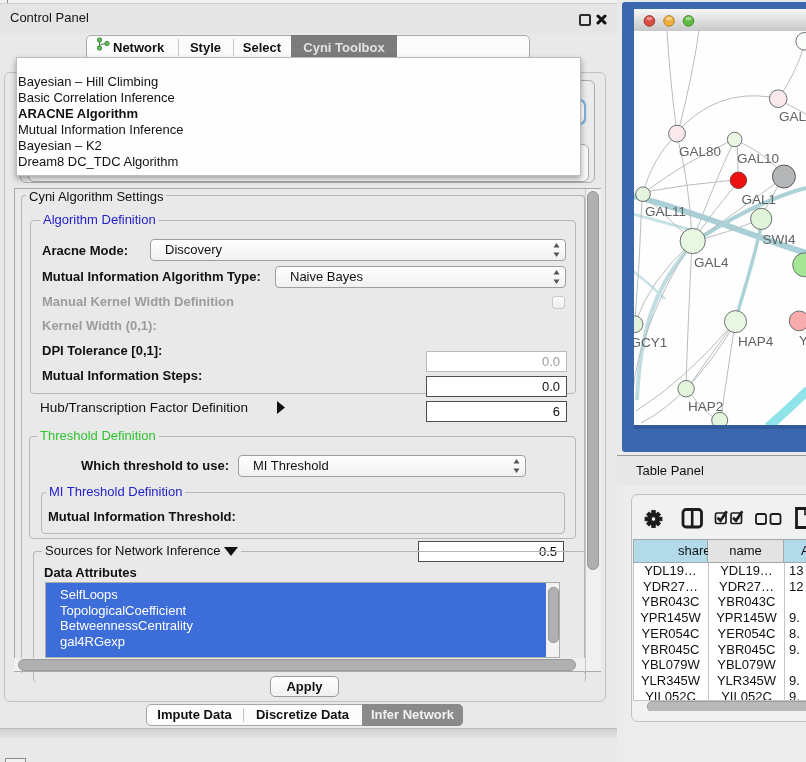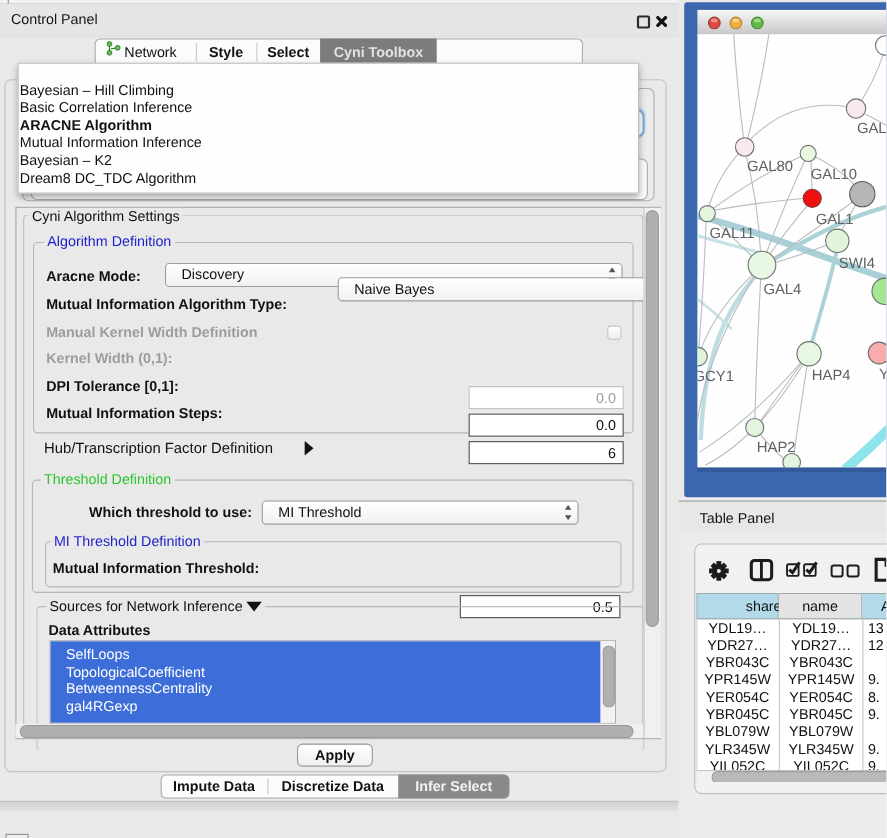--- a/index.html
+++ b/index.html
@@ -34,21 +34,21 @@
 <div class="ab" style="left:86px;top:35px;width:444px;height:25px;background:#FBFBFB;border:1px solid #ACACAC;border-radius:5px;box-sizing:border-box;"></div>
 <div class="ab" style="left:291px;top:35px;width:106px;height:25px;background:#7C7C7C;"></div>
 <div class="ab" style="left:178px;top:39px;width:1px;height:17px;background:#C8C8C8;"></div>
 <div class="ab" style="left:233px;top:39px;width:1px;height:17px;background:#C8C8C8;"></div>
 <svg class="ab" style="left:96px;top:37px;" width="14" height="14" viewBox="0 0 14 14">
  <path d="M3.5 4 L3.5 10 M4.5 7.5 L10 6.5" stroke="#2e7d32" stroke-width="1" fill="none"></path>
  <circle cx="3.5" cy="3" r="2.2" fill="#66BB55" stroke="#2e7d32" stroke-width=".8"></circle>
  <circle cx="3.5" cy="11" r="2.2" fill="#66BB55" stroke="#2e7d32" stroke-width=".8"></circle>
  <circle cx="11" cy="6.5" r="2.2" fill="#66BB55" stroke="#2e7d32" stroke-width=".8"></circle>
 </svg>
-<div class="ab" style="left:113px;top:35px;width:60px;height:25px;line-height:25px;font-weight:normal;">Network</div>
+<div class="ab" style="left:113px;top:35px;width:60px;height:25px;line-height:25px;font-weight:bold;">Network</div>
 <div class="ab" style="left:178px;top:35px;width:55px;height:25px;line-height:25px;text-align:center;font-weight:bold;">Style</div>
 <div class="ab" style="left:233px;top:35px;width:58px;height:25px;line-height:25px;text-align:center;font-weight:bold;">Select</div>
 <div class="ab" style="left:291px;top:35px;width:106px;height:25px;line-height:25px;text-align:center;font-weight:bold;color:#E2E2E2;">Cyni Toolbox</div>
 
 <div class="ab" style="left:4px;top:72px;width:602px;height:630px;border:1px solid #C2C2C2;border-radius:6px;box-sizing:border-box;"></div>
 
 <div class="ab" style="left:20px;top:80px;width:575px;height:103px;border:1px solid #ADADAD;border-radius:6px;box-sizing:border-box;background:#EBEBEB;"></div>
 <div class="ab" style="left:28px;top:99px;width:558px;height:26px;border:2.5px solid #7FAEDC;border-radius:7px;box-sizing:border-box;background:#fff;box-shadow:0 0 2px #9CC3E8;"></div>
 <div class="ab" style="left:28px;top:144px;width:561px;height:38px;border:1px solid #A9A9A9;border-radius:6px;box-sizing:border-box;background:#FAFAFA;"></div>
 
@@ -65,21 +65,21 @@
 <div class="lbl" style="left:42px;top:243px;">Aracne Mode:</div>
 <div class="combo" style="left:150px;top:239px;width:414px;">
   <span class="ctext">Discovery</span>
   <svg class="carr" viewBox="0 0 7 14">
           <path d="M3.5 0 L6.5 4.5 L0.5 4.5 Z" fill="#555"></path>
           <path d="M3.5 14 L6.5 9.5 L0.5 9.5 Z" fill="#555"></path>
         </svg>
 </div>
 
 <div class="lbl" style="left:42px;top:269px;">Mutual Information Algorithm Type:</div>
-<div class="combo" style="left:275px;top:252px;width:289px;margin-left:32px;">
+<div class="combo" style="left:275px;top:266px;width:289px;">
   <span class="ctext">Naive Bayes</span>
   <svg class="carr" viewBox="0 0 7 14">
           <path d="M3.5 0 L6.5 4.5 L0.5 4.5 Z" fill="#555"></path>
           <path d="M3.5 14 L6.5 9.5 L0.5 9.5 Z" fill="#555"></path>
         </svg>
 </div>
 
 <div class="lbl" style="left:42px;top:294px;color:#9C9C9C;">Manual Kernel Width Definition</div>
 <div class="ab" style="left:552px;top:296px;width:11px;height:11px;border:1px solid #C9C9C9;border-radius:3px;background:linear-gradient(#FEFEFE,#ECECEC);"></div>
 
@@ -134,21 +134,21 @@
 <div class="ab" style="left:587px;top:191px;width:10px;height:377px;background:#B0B0B0;border:1px solid #989898;border-radius:6px;"></div>
 </div>
 
 <div class="ab" style="left:270px;top:676px;width:67px;height:19px;background:linear-gradient(#FFFFFF,#F0F0F0);border:1px solid #9B9B9B;border-radius:5px;text-align:center;line-height:19px;font-weight:bold;">Apply</div>
 
 <div class="ab" style="left:146px;top:704px;width:317px;height:22px;background:#FCFCFC;border:1px solid #A6A6A6;border-radius:5px;box-sizing:border-box;"></div>
 <div class="ab" style="left:362px;top:704px;width:101px;height:22px;background:#8A8A8A;border-radius:0 5px 5px 0;"></div>
 <div class="ab" style="left:243px;top:708px;width:1px;height:14px;background:#C4C4C4;"></div>
 <div class="ab" style="left:146px;top:704px;width:97px;height:22px;line-height:22px;text-align:center;font-weight:bold;">Impute Data</div>
 <div class="ab" style="left:243px;top:704px;width:119px;height:22px;line-height:22px;text-align:center;font-weight:bold;">Discretize Data</div>
-<div class="ab" style="left:362px;top:704px;width:101px;height:22px;line-height:22px;text-align:center;font-weight:bold;color:#F2F2F2;">Infer Select</div>
+<div class="ab" style="left:362px;top:704px;width:101px;height:22px;line-height:22px;text-align:center;font-weight:bold;color:#F2F2F2;">Infer Network</div>
 
 <div class="ab" style="left:5px;top:758px;width:19px;height:10px;background:#F0F0F0;border:1px solid #8E8E8E;"></div>
 
 <div class="ab" style="left:16px;top:57px;width:565px;height:119px;background:#FEFEFE;border:1px solid #BDBDBD;box-sizing:border-box;box-shadow:0 3px 6px rgba(0,0,0,0.35);"></div>
 <div class="ab" style="left:18px;top:74px;line-height:16.1px;white-space:nowrap;">Bayesian – Hill Climbing<br>Basic Correlation Inference<br><b>ARACNE Algorithm</b><br>Mutual Information Inference<br>Bayesian – K2<br>Dream8 DC_TDC Algorithm</div>
 
 <div class="ab" style="left:617px;top:452px;width:189px;height:310px;background:#ECECEC;"></div>
 
 <div class="ab" style="left:622px;top:2px;width:184px;height:450px;background:#3A67AD;border-radius:3px 0 0 3px;"></div>
 <div class="ab" style="left:634px;top:9px;width:172px;height:22px;background:linear-gradient(#F7F7F7,#C8C8C8);border-bottom:1px solid #8E8E8E;"></div>

